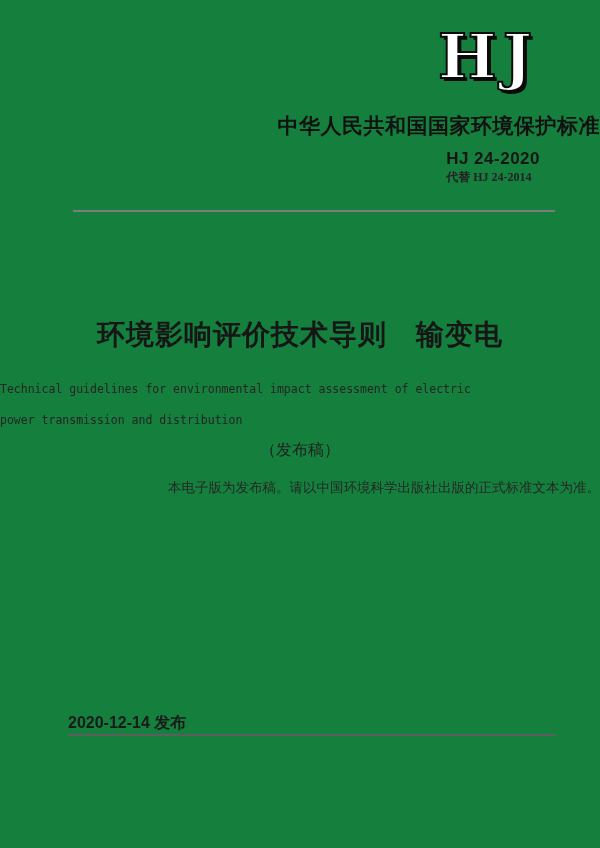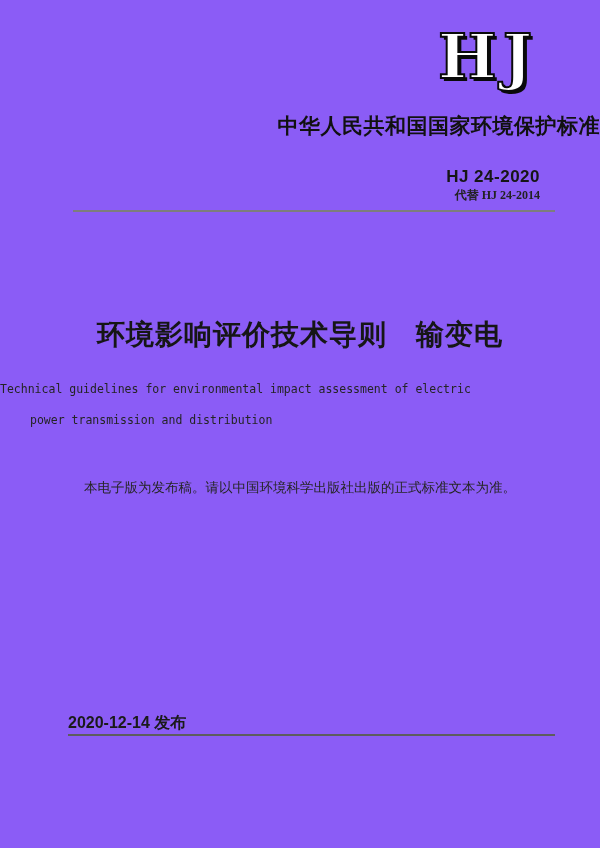--- a/index.html
+++ b/index.html
@@ -2,21 +2,21 @@
 <html><head>
 <meta charset="utf-8">
 <style>
   * { margin: 0; padding: 0; box-sizing: border-box; }
   html, body { background: #ffffff; }
   .page {
     position: relative;
     width: 600px;
     height: 848px;
     margin: 0 auto;
-    background: #8b5cf6;
+    background: #15803d;
     color: #1c1c1c;
     font-family: "Liberation Sans", "DejaVu Sans", sans-serif;
     overflow: hidden;
   }
 
   
   .hj-logo {
     position: absolute;
     top: 26px;
     right: 62px;
@@ -41,23 +41,23 @@
     font-weight: bold;
     font-size: 21px;
     letter-spacing: 0.5px;
     color: #111111;
     white-space: nowrap;
   }
 
   
   .std-block {
     position: absolute;
-    top: 167px;
+    top: 149px;
     right: 60px;
-    text-align: right;
+    text-align: left;
   }
   .std-no {
     font-size: 17px;
     font-weight: bold;
     letter-spacing: 0.5px;
     color: #161616;
     line-height: 1.2;
   }
   .std-replaces {
     font-family: "Liberation Serif", "DejaVu Serif", serif;
@@ -95,41 +95,41 @@
     position: absolute;
     top: 384px;
     left: 0;
     width: 100%;
     text-align: left;
     font-family: "DejaVu Sans Mono", "Liberation Mono", monospace;
     font-size: 11.5px;
     color: #242424;
     line-height: 1;
   }
-  .en-title .en-line2 { margin-top: 19px; margin-left: 30px; }
+  .en-title .en-line2 { margin-top: 19px; }
 
   
   .draft-label {
     position: absolute;
     top: 440px;
     left: 0;
     width: 100%;
     text-align: center;
     font-size: 16px;
     font-weight: 500;
     color: #202020;
   }
 
   
   .note-line {
     position: absolute;
     top: 479px;
     left: 0;
     width: 100%;
-    text-align: center;
+    text-align: right;
     font-family: "Liberation Serif", "DejaVu Serif", serif;
     font-size: 13.5px;
     color: #262626;
   }
 
   
   .dates-row {
     position: absolute;
     top: 713px;
     left: 68px;
@@ -191,20 +191,21 @@
 
   <div class="rule-top"></div>
 
   <div class="main-title">环境影响评价技术导则　输变电</div>
 
   <div class="en-title">
     <div class="en-line1">Technical guidelines for environmental impact assessment of electric</div>
     <div class="en-line2">power transmission and distribution</div>
   </div>
 
+  <div class="draft-label">（发布稿）</div>
 
   <div class="note-line">本电子版为发布稿。请以中国环境科学出版社出版的正式标准文本为准。</div>
 
   <div class="dates-row">
     <span>2020-12-14 发布</span>
   </div>
 
   <div class="rule-bottom"></div>
 
 

